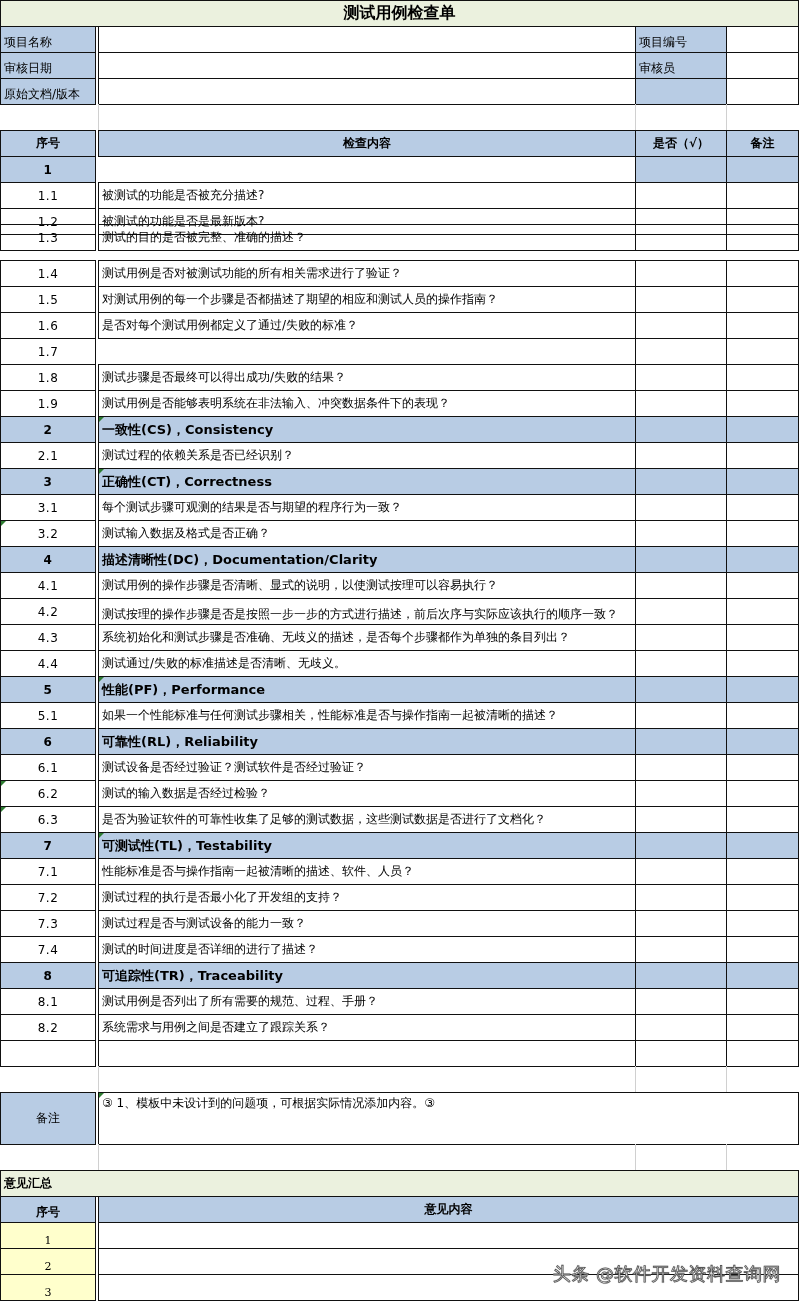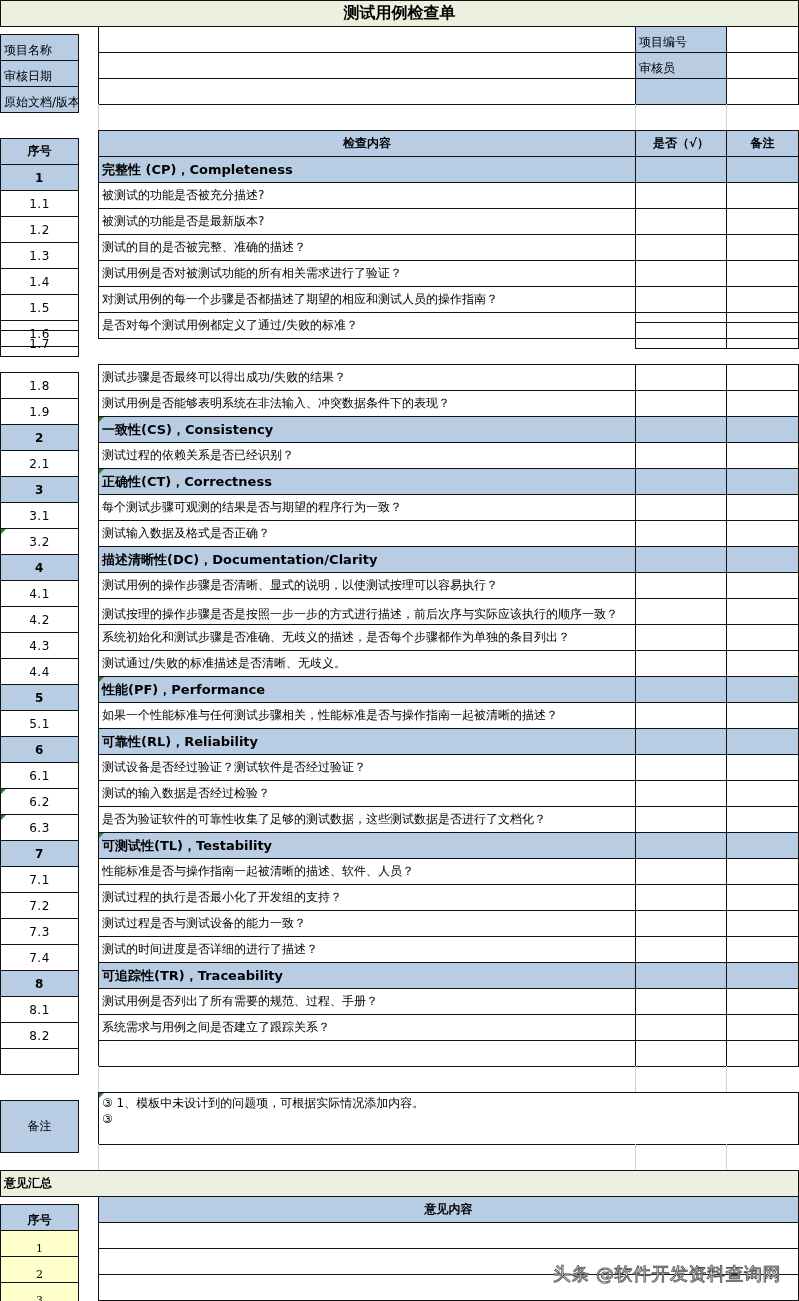--- a/index.html
+++ b/index.html
@@ -9,31 +9,31 @@
   .cell { position: absolute; top: 0; height: 100%; font-size: 12px; display: flex; align-items: center; overflow: hidden; white-space: nowrap; }
   .b { border: 1px solid #111; }
   .gl { border-left: 1px solid #d0d0d0; }
   .blue { background: #b8cce4; }
   .cream { background: #ebf1de; }
   .yellow { background: #ffffcc; }
   .center { justify-content: center; }
   .bold { font-weight: bold; }
   .pad { padding-left: 3px; }
   .bottom { align-items: flex-end; padding-bottom: 1px; }
-  .c1 { left: 0; width: 79px; margin-top: 8px; }
+  .c1 { left: 0; width: 96px; }
   .c2 { left: 98px; width: 538px; }
   .c3 { left: 635px; width: 92px; }
   .c4 { left: 726px; width: 73px; }
   .c234 { left: 98px; width: 701px; }
   .title { font-size: 16px; font-weight: bold; }
   .num { font-size: 12px; letter-spacing: 0.5px; }
   .cat { font-size: 13px; font-weight: bold; }
   .tri::before { content: ""; position: absolute; left: 0; top: 0; border-top: 5px solid #2e7d32; border-right: 5px solid transparent; }
   .wrap { white-space: normal; line-height: 14px; align-items: flex-start; padding-top: 8px; }
-  .notes { flex-direction: column; align-items: flex-start; justify-content: flex-start; padding-top: 2px; line-height: 16px; }
+  .notes { flex-direction: row; align-items: flex-start; justify-content: flex-start; padding-top: 2px; line-height: 16px; }
   .watermark { position: absolute; right: 18px; top: 1262px; font-size: 18px; color: #fff; -webkit-text-stroke: 0.8px #555; text-shadow: 0 0 1px #333; letter-spacing: 0.5px; }
 </style>
 </head>
 <body>
 
 <div class="sheet">
 
   <div class="row" style="top:0;height:27px;">
     <div class="cell cream b center title" style="left:0;width:799px;">测试用例检查单</div>
   </div>
@@ -66,37 +66,36 @@
   <div class="row" style="top:130px;height:27px;">
     <div class="cell c1 blue b center bold">序号</div>
     <div class="cell c2 blue b center bold">检查内容</div>
     <div class="cell c3 blue b center bold">是否（√）</div>
     <div class="cell c4 blue b center bold">备注</div>
   </div>
 
   <div id="rows-container">
       <div class="row" style="top: 156px; height: 27px;">
         <div class="cell c1 b center num blue bold">1</div>
-        <div class="cell c2 b pad blue cat">完整性 (CP)，Completeness</div>
         <div class="cell c3 b blue"></div>
         <div class="cell c4 b blue"></div>
       </div>
       <div class="row" style="top: 182px; height: 27px;">
         <div class="cell c1 b center num ">1.1</div>
         <div class="cell c2 b pad ">被测试的功能是否被充分描述?</div>
         <div class="cell c3 b "></div>
         <div class="cell c4 b "></div>
       </div>
       <div class="row" style="top: 208px; height: 27px;">
         <div class="cell c1 b center num ">1.2</div>
         <div class="cell c2 b pad ">被测试的功能是否是最新版本?</div>
         <div class="cell c3 b "></div>
         <div class="cell c4 b "></div>
       </div>
-      <div class="row" style="top: 234px; height: 27px;">
+      <div class="row" style="top: 224px; height: 27px;">
         <div class="cell c1 b center num ">1.3</div>
         <div class="cell c2 b pad ">测试的目的是否被完整、准确的描述？</div>
         <div class="cell c3 b "></div>
         <div class="cell c4 b "></div>
       </div>
       <div class="row" style="top: 260px; height: 27px;">
         <div class="cell c1 b center num ">1.4</div>
         <div class="cell c2 b pad ">测试用例是否对被测试功能的所有相关需求进行了验证？</div>
         <div class="cell c3 b "></div>
         <div class="cell c4 b "></div>
@@ -106,21 +105,21 @@
         <div class="cell c2 b pad ">对测试用例的每一个步骤是否都描述了期望的相应和测试人员的操作指南？</div>
         <div class="cell c3 b "></div>
         <div class="cell c4 b "></div>
       </div>
       <div class="row" style="top: 312px; height: 27px;">
         <div class="cell c1 b center num ">1.6</div>
         <div class="cell c2 b pad ">是否对每个测试用例都定义了通过/失败的标准？</div>
         <div class="cell c3 b "></div>
         <div class="cell c4 b "></div>
       </div>
-      <div class="row" style="top: 322px; height: 27px;">
+      <div class="row" style="top: 338px; height: 27px;">
         <div class="cell c1 b center num ">1.7</div>
         <div class="cell c3 b "></div>
         <div class="cell c4 b "></div>
       </div>
       <div class="row" style="top: 364px; height: 27px;">
         <div class="cell c1 b center num ">1.8</div>
         <div class="cell c2 b pad ">测试步骤是否最终可以得出成功/失败的结果？</div>
         <div class="cell c3 b "></div>
         <div class="cell c4 b "></div>
       </div>

